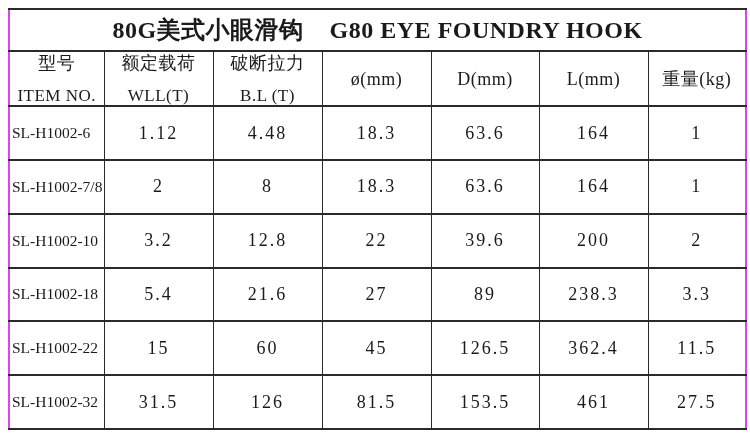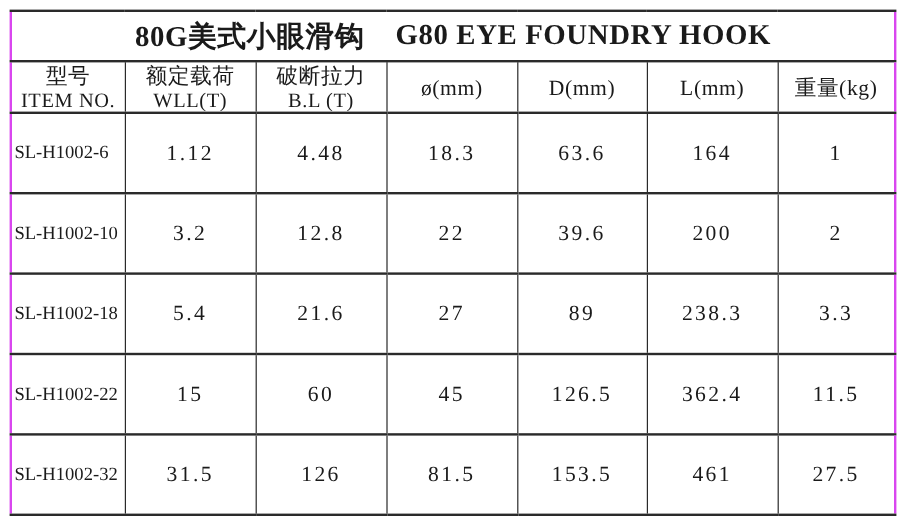--- a/index.html
+++ b/index.html
@@ -44,21 +44,21 @@
     align-items: center;
     gap: 26px;
   }
   tr.header-row th {
     height: 42px;
     font-weight: normal;
     line-height: 1.15;
     padding-top: 1px;
   }
   .h-zh { display: block; font-size: 18px; letter-spacing: 0.5px; }
-  .h-en { display: block; font-size: 17px; letter-spacing: 0.5px; }
+  .h-en { display: block; font-size: 17px; letter-spacing: 0.5px; margin-top: 12px; }
   .h-en:empty { display: none; }
   tbody td {
     font-size: 18px;
     letter-spacing: 2px;
   }
   tbody td.item-no {
     text-align: left;
     padding-left: 2px;
     font-size: 15.5px;
     letter-spacing: 0;
@@ -122,20 +122,29 @@
         <tr>
           <td class="item-no">SL-H1002-6</td>
           <td>1.12</td>
           <td>4.48</td>
           <td>18.3</td>
           <td>63.6</td>
           <td>164</td>
           <td>1</td>
         </tr>
         <tr>
+          <td class="item-no">SL-H1002-7/8</td>
+          <td>2</td>
+          <td>8</td>
+          <td>18.3</td>
+          <td>63.6</td>
+          <td>164</td>
+          <td>1</td>
+        </tr>
+        <tr>
           <td class="item-no">SL-H1002-10</td>
           <td>3.2</td>
           <td>12.8</td>
           <td>22</td>
           <td>39.6</td>
           <td>200</td>
           <td>2</td>
         </tr>
         <tr>
           <td class="item-no">SL-H1002-18</td>

